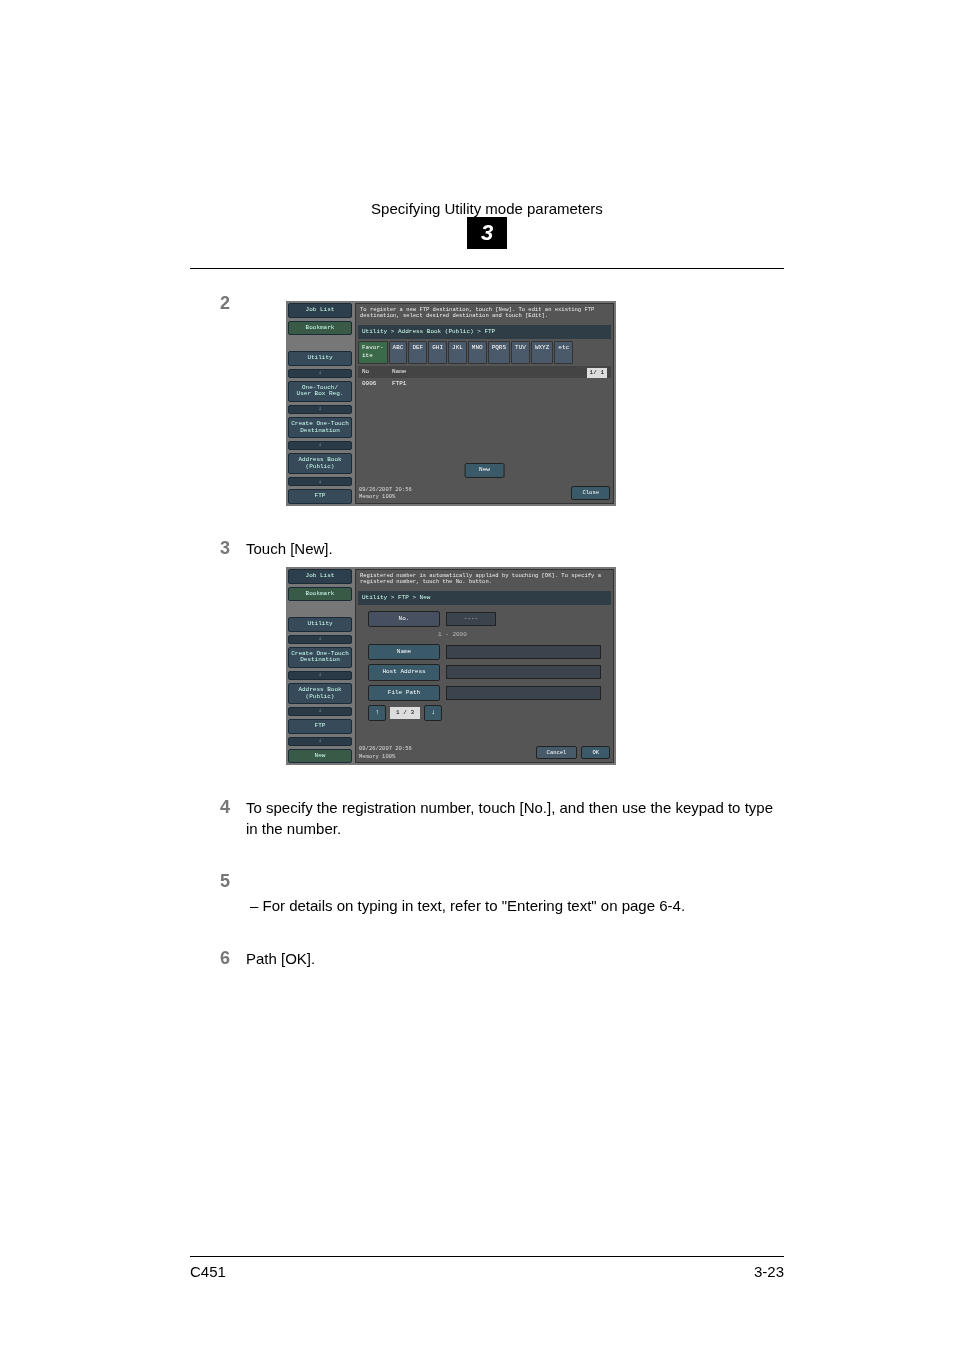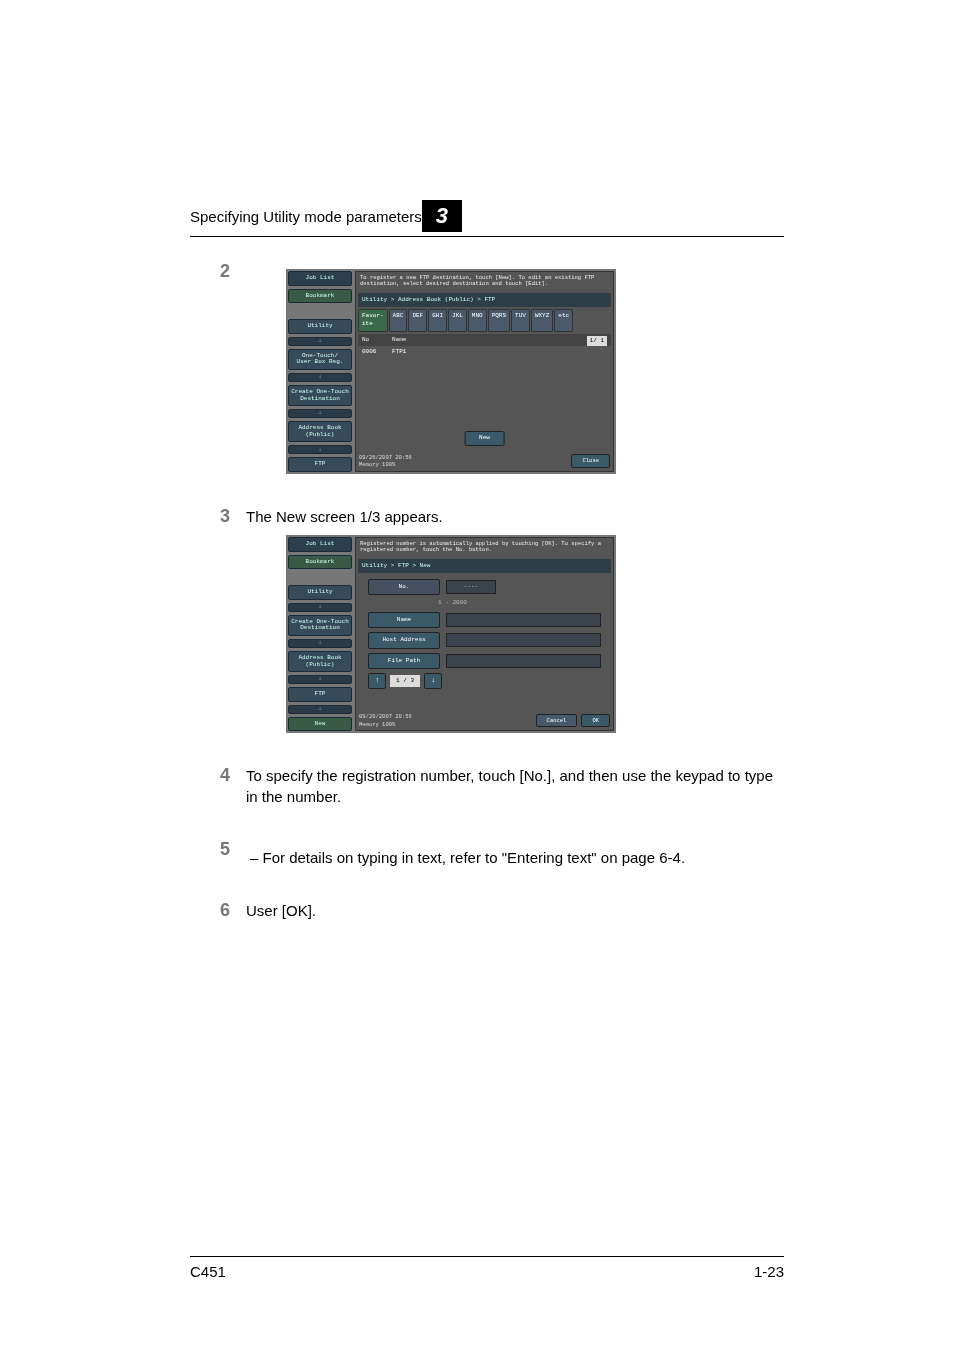--- a/index.html
+++ b/index.html
@@ -12,22 +12,24 @@
   .page {
     width: 954px;
     height: 1350px;
     position: relative;
     box-sizing: border-box;
     padding: 200px 170px 0 190px;
   }
   .section-head {
     display: flex;
     align-items: center;
+    justify-content: space-between;
     border-bottom: 1px solid #000;
-    padding-bottom: 4px;
+    padding-bottom: 19px;
+    flex-direction: column;
   }
   .section-title {
     font-size: 15px;
   }
   .chapter-badge {
     width: 40px;
     height: 32px;
     background: #000;
     color: #fff;
     font-size: 22px;
@@ -54,21 +56,21 @@
     flex: 1;
     font-size: 15px;
     line-height: 1.4;
   }
   .step-body p {
     margin: 0 0 8px 0;
   }
   .step-body .sub {
     padding-left: 18px;
     text-indent: -14px;
-    margin-top: 8px;
+    margin-top: 24px;
   }
   .panel-wrap {
     margin: 8px 0 8px 40px;
     width: 330px;
   }
   .panel {
     display: flex;
     background: #777;
     padding: 2px;
     font-family: "Courier New", monospace;
@@ -332,21 +334,21 @@
             </div>
           </div>
         </div>
       </div>
     </div>
   </div>
 
   <div class="step">
     <div class="step-num">3</div>
     <div class="step-body">
-      <p>The New screen 1/3 appears.</p>
+      <p>Touch [New].</p>
 
       <div class="panel-wrap">
         <div class="panel">
           <div class="sidebar">
             <div class="sb-btn dark">Job List</div>
             <div class="sb-btn active">Bookmark</div>
             <div style="height:10px"></div>
             <div class="sb-btn">Utility</div>
             <div class="sb-arrow">↓</div>
             <div class="sb-btn" style="white-space:pre-line;">Create One-Touch
@@ -410,22 +412,22 @@
   <div class="step">
     <div class="step-num">5</div>
     <div class="step-body">
       <p class="sub">– For details on typing in text, refer to "Entering text" on page 6-4.</p>
     </div>
   </div>
 
   <div class="step">
     <div class="step-num">6</div>
     <div class="step-body">
-      <p>User [OK].</p>
+      <p>Path [OK].</p>
     </div>
   </div>
 
   <div class="page-footer">
     <span>C451</span>
-    <span>1-23</span>
+    <span>3-23</span>
   </div>
 
 </div>
 
 </body></html>

